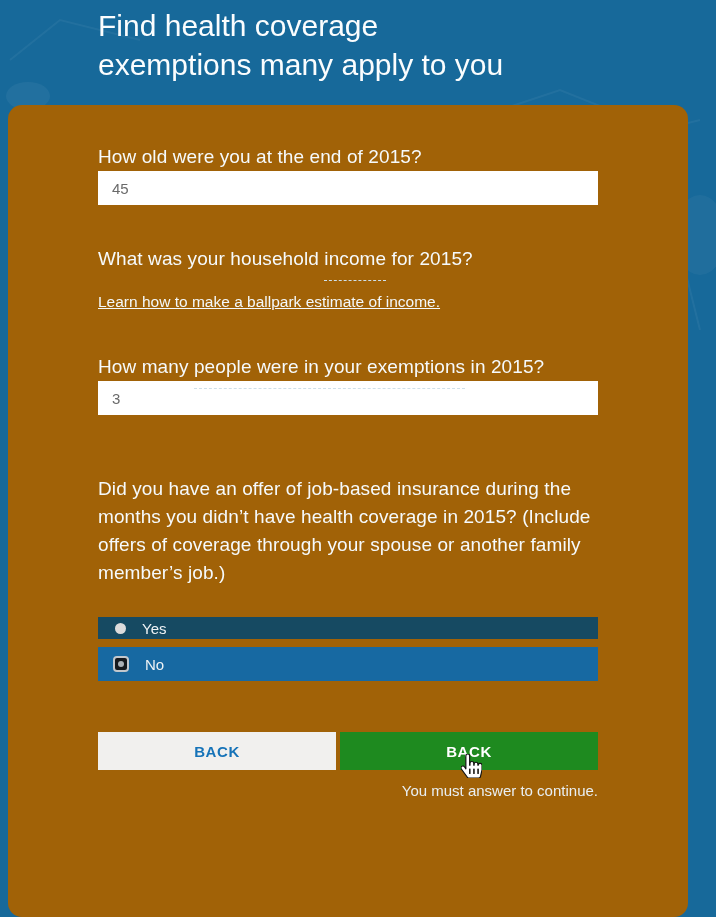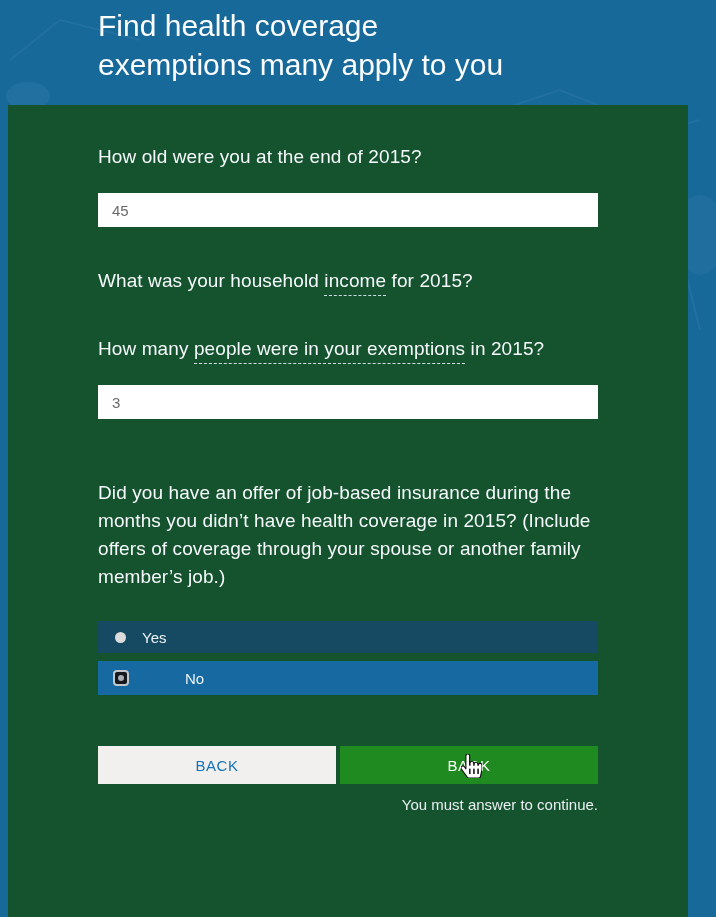--- a/index.html
+++ b/index.html
@@ -13,72 +13,73 @@
 
   .page-title {
     position:absolute; left:98px; top:6px; width:560px;
     font-family:Liberation Sans, sans-serif;
     font-weight:400; font-size:30px; line-height:39px;
     color:#fbfdfe;
   }
 
   .panel {
     position:absolute; left:8px; top:105px; width:680px; height:812px;
-    background:#14532d;
+    background:#a16207;
+    border-radius:14px;
   }
   .content { width:500px; margin-left:90px; padding-top:38px; }
 
   .q-label {
     color:#f6fafc; font-size:19px; line-height:28px;
     margin-top:40px; letter-spacing:0.1px;
   }
   .q-label.first { margin-top:0; }
   .term {
     border-bottom:1px dashed #cfe0ea;
-    padding-bottom:4px;
+    padding-bottom:11px;
   }
   .help-link-row { margin-top:18px; line-height:22px; }
   .help-link {
     color:#f4f9fb; font-size:15.5px; text-decoration:underline; cursor:pointer;
   }
   .text-input {
-    display:block; width:500px; height:34px; margin-top:22px;
+    display:block; width:500px; height:34px; 
     background:#ffffff; border:none; outline:none;
     font-family:"Liberation Sans","DejaVu Sans",sans-serif;
     font-size:15px; color:#6a6a6a; padding:0 0 0 14px;
   }
   .q-multi { margin-top:60px; }
 
   .option-row {
     display:flex; align-items:center;
-    width:500px; height:32px; margin-top:30px;
+    width:500px; height:22px; margin-top:30px;
     background:#164a62; padding-left:12px; cursor:pointer;
   }
   .option-row.selected {
-    background:#1769a2; height:34px; margin-top:8px;gap:40px;
+    background:#1769a2; height:34px; margin-top:8px;
   }
   .radio-circle {
     width:11px; height:11px; border-radius:50%;
     background:#dcdcdc; margin:0 0 0 5px; flex:none;
   }
   .radio-selected {
     width:16px; height:16px; border:2px solid #c2c7cc; border-radius:4px;
     background:#15181c; margin:0 0 0 3px; flex:none;
     display:flex; align-items:center; justify-content:center;
   }
   .radio-selected .dot {
     width:6px; height:6px; border-radius:50%; background:#aab0b5;
   }
   .option-label { color:#eef3f6; font-size:15px; margin-left:16px; }
 
   .btn-row { display:flex; margin-top:51px; width:500px; gap:4px; }
   .btn {
     height:38px; border:none; cursor:pointer;
     font-family:"Liberation Sans","DejaVu Sans",sans-serif;
-    font-weight:normal; font-size:15px; letter-spacing:0.6px;
+    font-weight:bold; font-size:15px; letter-spacing:0.6px;
   }
   .btn-back { width:238px; background:#f1f0ee; color:#1673b8; }
   .btn-next { flex:1; background:#1e8a1f; color:#ffffff; }
 
   .footer-note {
     width:500px; margin-top:12px; text-align:right;
     color:#e9eff3; font-size:15px;
   }
 
   .cursor {
@@ -104,20 +105,23 @@
   <span style="display:block">exemptions many apply to you</span>
 </h1>
 
 <div class="panel">
   <div class="content">
 
     <div class="q-label first">How old were you at the end of 2015?</div>
     <input class="text-input" type="text" value="45" style="">
 
     <div class="q-label"><span>What was your household </span><span class="term">income</span><span> for 2015?</span></div>
+    <div class="help-link-row">
+      <a class="help-link">Learn how to make a ballpark estimate of income.</a>
+    </div>
 
     <div class="q-label"><span>How many </span><span class="term">people were in your exemptions</span><span> in 2015?</span></div>
     <input class="text-input" type="text" value="3" style="">
 
     <div class="q-label q-multi">Did you have an offer of job-based insurance during the months you didn’t have health coverage in 2015? (Include offers of coverage through your spouse or another family member’s job.)</div>
 
     <div class="option-row">
       <span class="radio-circle"></span>
       <span class="option-label">Yes</span>
     </div>

